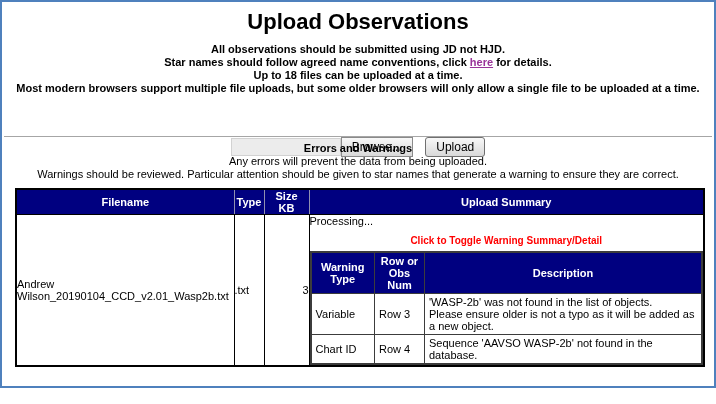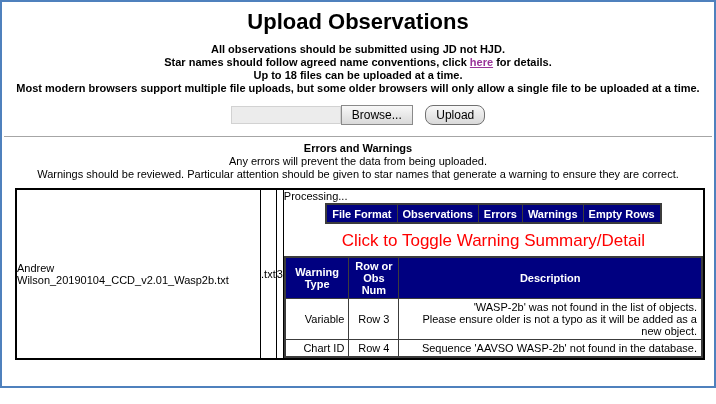--- a/index.html
+++ b/index.html
@@ -41,21 +41,21 @@
   .btn {
     font-family: "Liberation Sans", sans-serif;
     font-size: 12px;
     color: #000;
     background: linear-gradient(#f8f8f8, #d9d9d9);
     border: 1px solid #8a8a8a;
     height: 20px;
     padding: 1px 10px;
     cursor: pointer;
   }
-  .btn.rounded { border-radius: 8px; border-color: #707070; }
+  .btn.rounded { border-radius: 3px; border-color: #707070; margin-top: 32px; }
   .upload-btn { margin-left: 8px; }
   .divider {
     border: none;
     border-top: 1px solid #a6a6a6;
     margin: 9px 2px 0 2px;
   }
   .errors-section {
     margin-top: 5px;
     text-align: center;
     font-size: 11px;
@@ -98,40 +98,40 @@
     border: 1px solid #3c3c3c;
     padding: 2px 5px;
     text-align: center;
   }
   .summary-table th { font-weight: bold; }
   .summary-table .ff-cell { text-align: left; }
   .toggle-link {
     margin-top: 7px;
     text-align: center;
     color: #ff0000;
-    font-weight: normal;
-    font-size: 17px;
+    font-weight: bold;
+    font-size: 10px;
     cursor: pointer;
   }
   
   .warnings-table {
     margin-top: 5px;
     width: 100%;
     font-size: 11px;
     border: 2px solid #3c3c3c;
   }
   .warnings-table th, .warnings-table td {
     border: 1px solid #3c3c3c;
     padding: 2px 4px;
   }
   .warnings-table th { font-weight: bold; text-align: center; }
   .wcol-type { width: 64px; }
   .wcol-row { width: 50px; }
-  .warnings-table td.wrow-num { text-align: center; }
-  .warnings-table td { vertical-align: middle; text-align: right; }
+  .warnings-table td.wrow-num { }
+  .warnings-table td { vertical-align: middle; text-align: left; }
 </style>
 </head>
 <body>
 
 <div class="page">
 
   <h1 class="page-title">Upload Observations</h1>
 
   <div class="intro">
     <div>All observations should be submitted using JD not HJD.</div>
@@ -151,37 +151,36 @@
   <hr class="divider">
 
   <div class="errors-section">
     <div class="errors-heading">Errors and Warnings</div>
     <div>Any errors will prevent the data from being uploaded.</div>
     <div>Warnings should be reviewed. Particular attention should be given to star names that generate a warning to ensure they are correct.</div>
   </div>
 
   <table class="files-table">
     <tbody>
+        <tr>
+      <th class="col-filename">Filename</th>
+      <th class="col-type">Type</th>
+      <th class="col-size">Size KB</th>
+      <th>Upload Summary</th>
+    </tr>
     <tr>
       <td class="cell-filename">Andrew Wilson_20190104_CCD_v2.01_Wasp2b.txt</td>
       <td class="cell-type">.txt</td>
       <td class="cell-size">3</td>
       <td class="cell-summary">
 
         <div class="processing">Processing...</div>
 
         <table class="summary-table">
           <tbody>
-                <tr>
-            <th>File Format</th>
-            <th>Observations</th>
-            <th>Errors</th>
-            <th>Warnings</th>
-            <th>Empty Rows</th>
-          </tr>
         </tbody>
             </table>
 
         <div class="toggle-link">Click to Toggle Warning Summary/Detail</div>
 
         <table class="warnings-table">
           <tbody>
                 <tr>
             <th class="wcol-type">Warning Type</th>
             <th class="wcol-row">Row or Obs Num</th>

